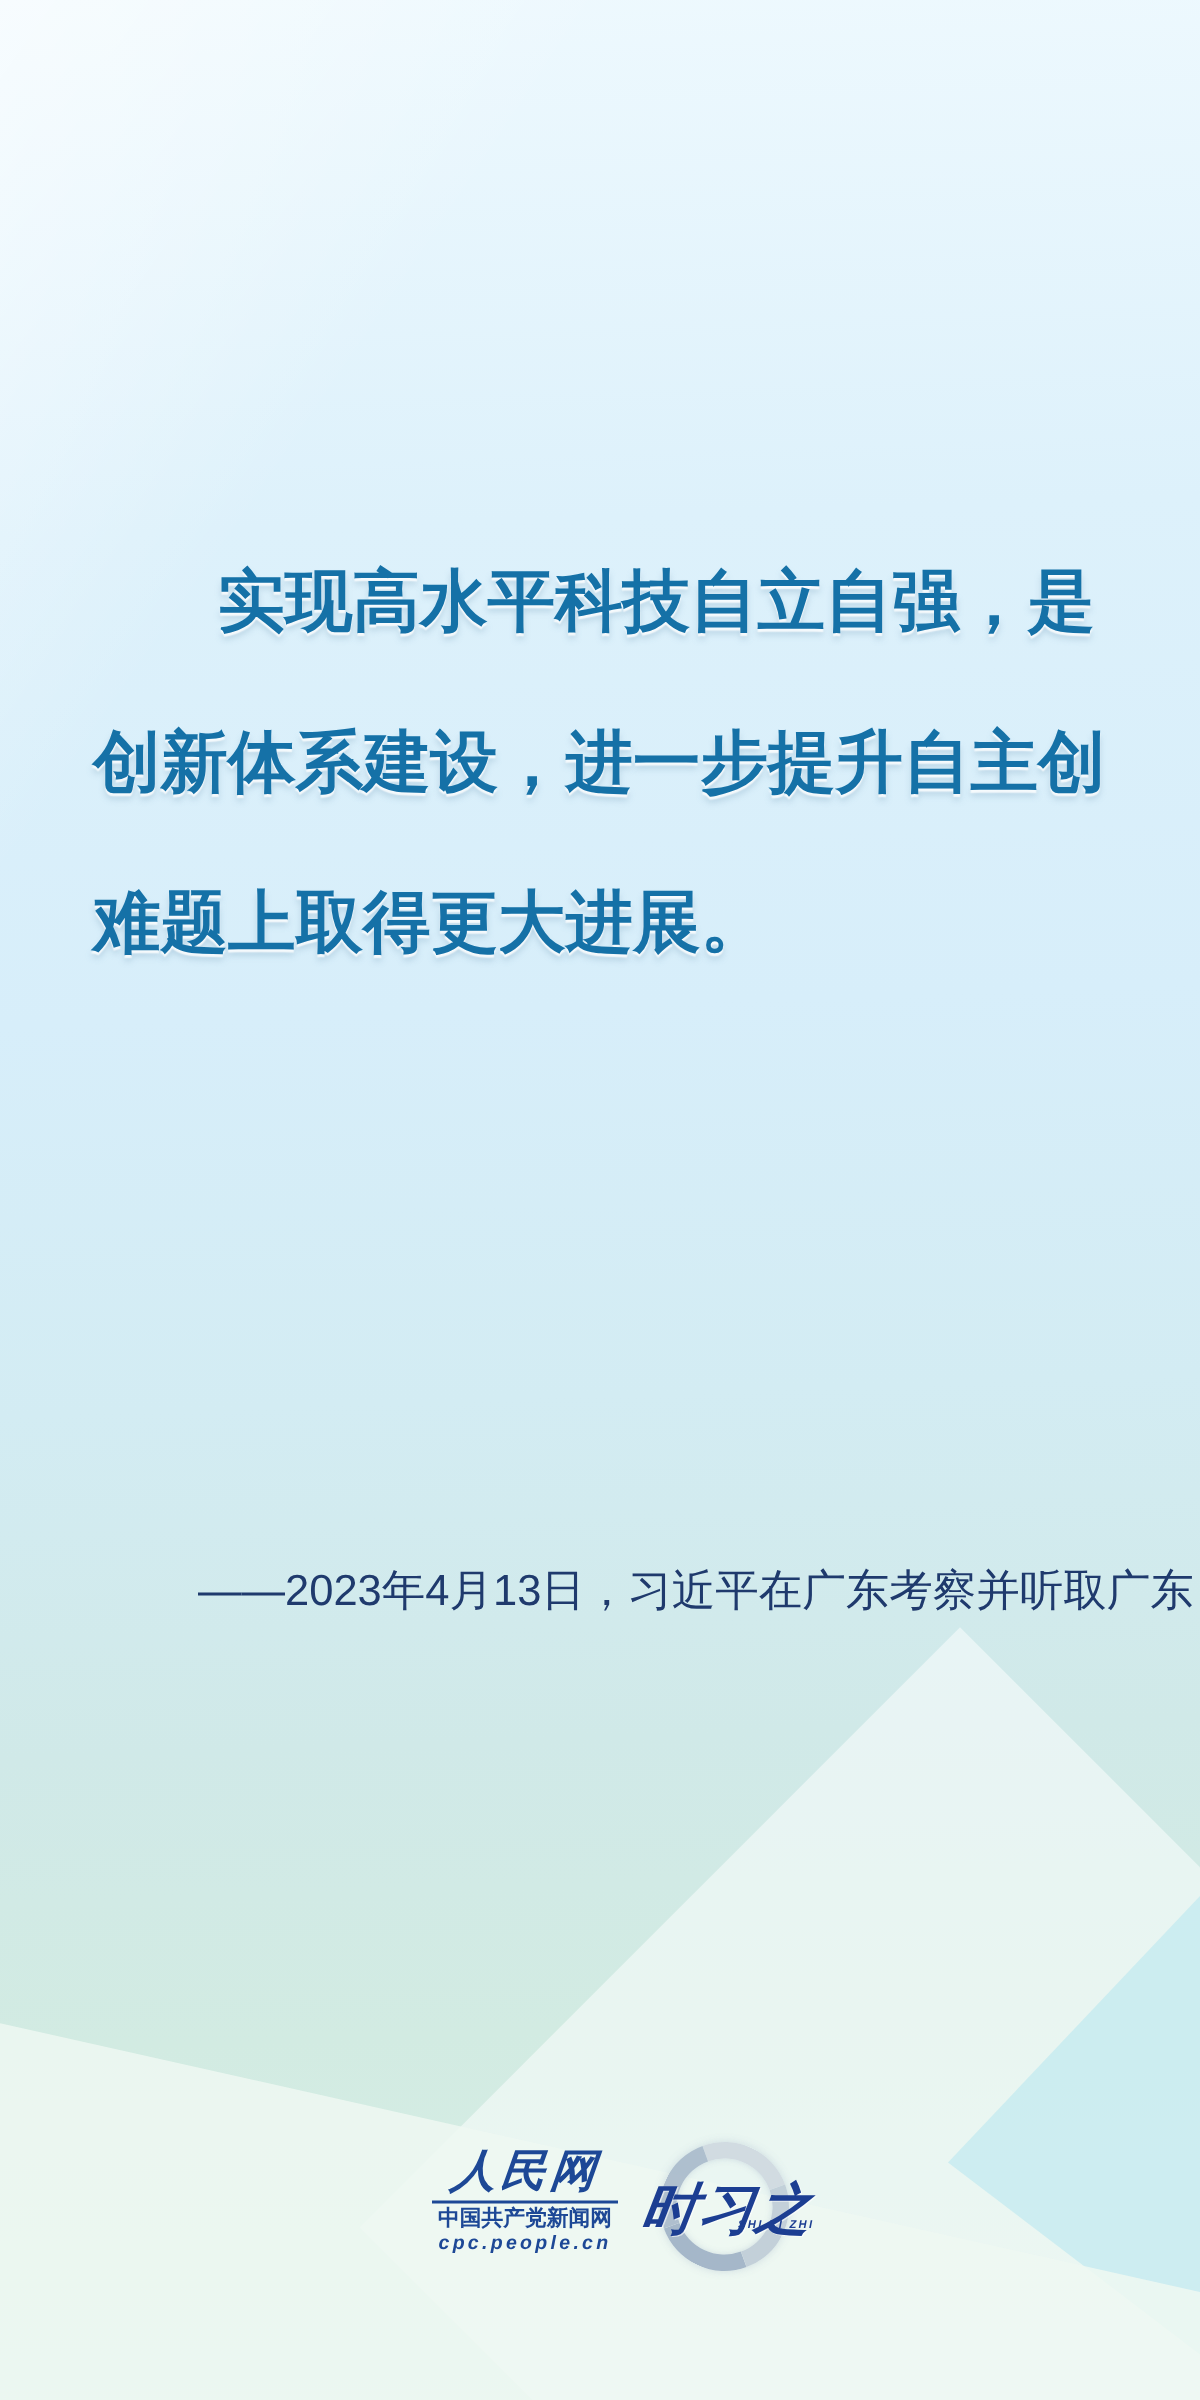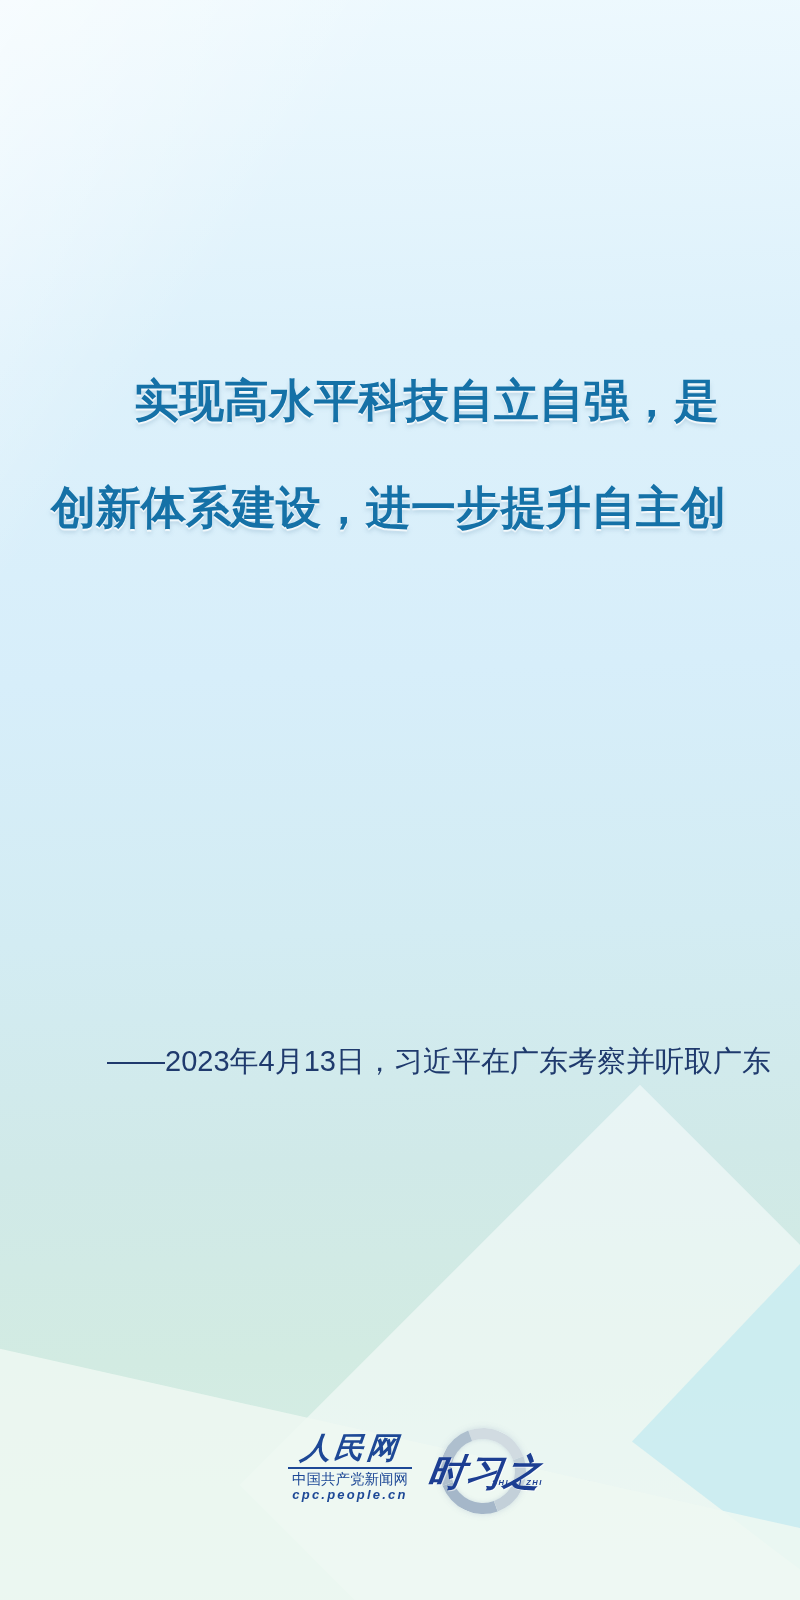--- a/index.html
+++ b/index.html
@@ -30,54 +30,54 @@
     background: rgba(189,232,240,0.65);
   }
   .bg-facet-pale {
     left: 0; top: 0; width: 800px; height: 1600px;
     clip-path: polygon(0 84.3%, 100% 95.5%, 100% 100%, 0 100%);
     background: rgba(238,248,242,0.85);
   }
 
   
   .quote {
-    position: absolute; left: 51px; top: 347px; width: 682px;
+    position: absolute; left: 62px; top: 347px; width: 682px;
     color: var(--quote-text, #1571a7);
     font-weight: 700;
     font-size: 45px;
     letter-spacing: 0px;
   }
   .quote-line {
     line-height: 107px;
     white-space: nowrap;
     text-shadow: 0 2px 1px rgba(255,255,255,0.85), 0 4px 4px rgba(120,160,190,0.35);
   }
   .quote-line.indent { padding-left: 83px; }
 
   
   .attribution {
-    position: absolute; left: 45px; top: 1040px; width: 690px;
+    position: absolute; left: 70px; top: 1040px; width: 690px;
     color: var(--attribution-text, #1f3a6d);
     font-size: 29px; font-weight: 400;
   }
   .attribution-line { line-height: 42px; white-space: nowrap; }
   .attribution-line.indent { padding-left: 62px; }
 
   
   .rmw-logo {
     position: absolute; left: 288px; top: 1430px; width: 124px;
     text-align: center; color: var(--logo-blue, #1d4896);
   }
   .rmw-script {
     font-size: 30px; font-weight: 700; font-style: italic;
     transform: skewX(-6deg); display: inline-block;
     line-height: 36px; letter-spacing: 3px;
   }
   .rmw-rule { height: 2px; background: var(--logo-blue, #1d4896); margin: 1px 0 2px 0; }
-  .rmw-sitename { font-size: 14.5px; font-weight: 400; line-height: 16px; white-space: nowrap; }
+  .rmw-sitename { font-size: 14.5px; font-weight: 700; line-height: 16px; white-space: nowrap; }
   .rmw-domain { font-size: 13px; font-weight: 700; letter-spacing: 2.2px; line-height: 15px; font-style: italic; }
 
   .sxz-logo { position: absolute; left: 428px; top: 1426px; width: 116px; height: 100px; }
   .enso-ring {
     position: absolute; left: 12px; top: 2px; width: 64px; height: 64px;
     border-radius: 50%;
     border: 11px solid #a7b8c9;
     border-top-color: #cbd5de; border-right-color: #b9c7d4;
     border-bottom-color: #93a7bf; border-left-color: #a0b2c6;
     opacity: 0.8;
@@ -104,20 +104,21 @@
 
 <div class="poster">
   <div class="bg-layer bg-topleft"></div>
   <div class="bg-layer bg-diamond"></div>
   <div class="bg-layer bg-facet-cyan"></div>
   <div class="bg-layer bg-facet-pale"></div>
 
   <div class="quote">
     <div class="quote-line indent">实现高水平科技自立自强，是</div>
     <div class="quote-line">创新体系建设，进一步提升自主创</div>
+    <div class="quote-line">难题上取得更大进展。</div>
   </div>
 
   <div class="attribution">
     <div class="attribution-line indent">——2023年4月13日，习近平在广东考察并听取广东</div>
   </div>
 
   <div class="rmw-logo">
     <span class="rmw-script">人民网</span>
     <div class="rmw-rule"></div>
     <div class="rmw-sitename">中国共产党新闻网</div>

